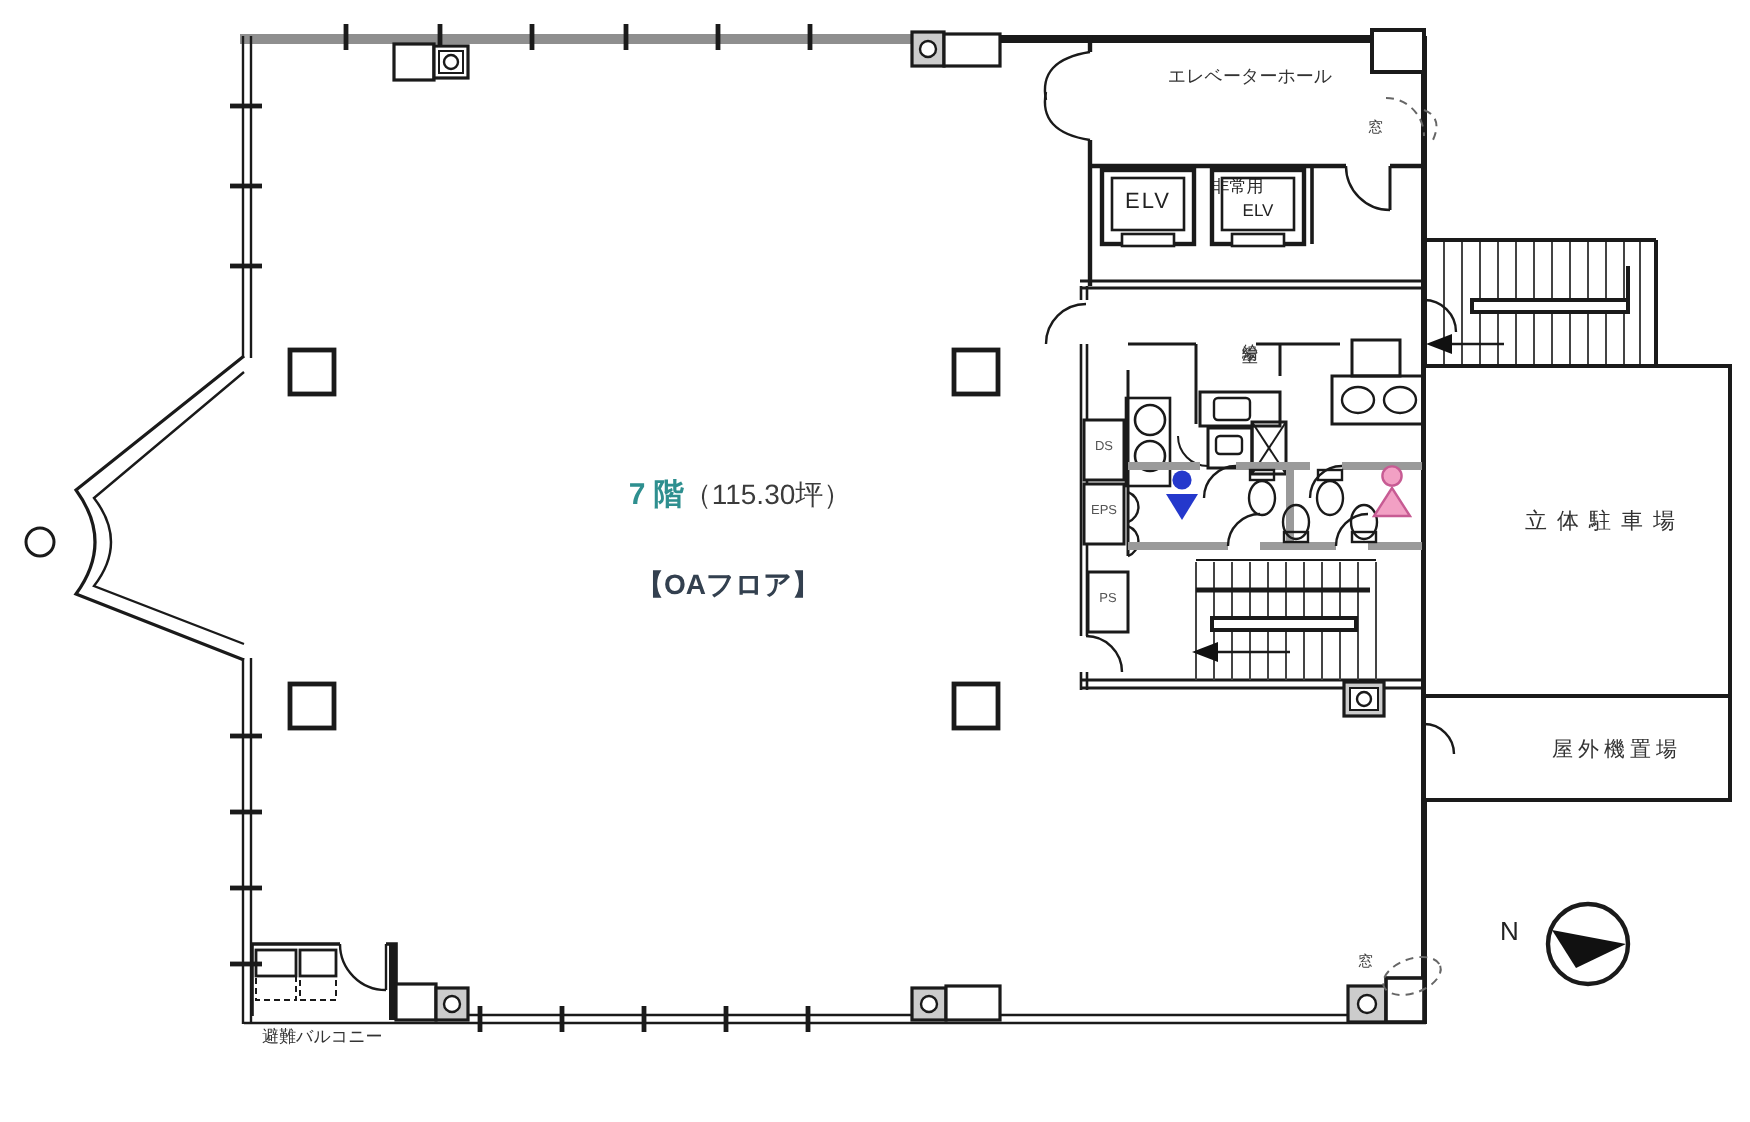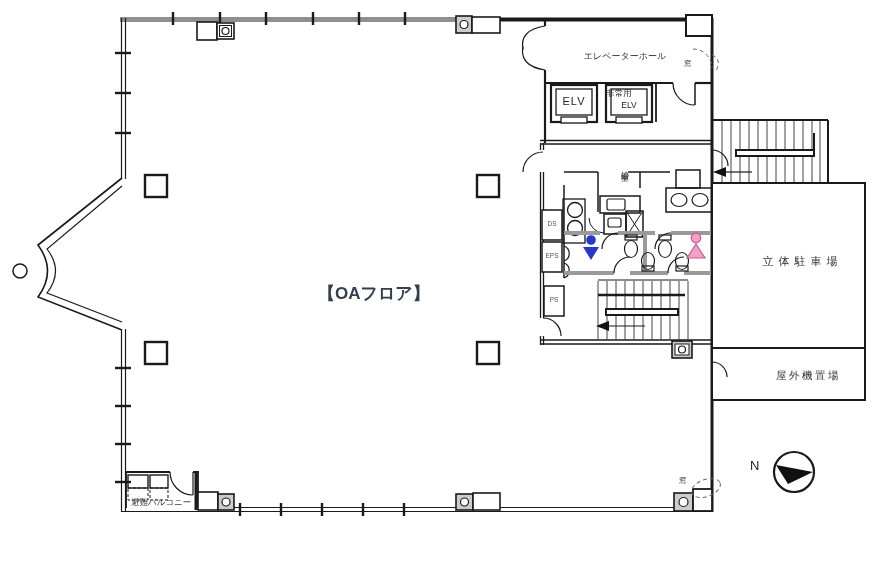--- a/index.html
+++ b/index.html
@@ -4,33 +4,33 @@
 <style>
   html,body{margin:0;padding:0;background:#fff;}
   #plan{position:relative;width:875px;height:561px;background:#ffffff;overflow:hidden;
         font-family:"Liberation Sans",sans-serif;}
   #plan svg{position:absolute;left:0;top:0;}
   .label{position:absolute;color:#3b3b3b;white-space:nowrap;line-height:1.15;}
   .c{text-align:center;}
   .title-wrap{left:290px;top:239px;width:160px;font-size:15px;}
   .title-floor{color:#2E8F8F;font-weight:bold;}
   .title-area{color:#3b3b3b;font-size:14px;}
-  .oa{left:318px;top:284px;width:80px;font-size:17px;font-weight:bold;color:#33404f;}
-  .hall{left:575px;top:51px;width:100px;font-size:9px;color:#333;}
+  .oa{left:318px;top:284px;width:80px;font-size:14px;font-weight:bold;color:#33404f;}
+  .hall{left:575px;top:33px;width:100px;font-size:9px;color:#333;}
   .elv{left:551px;top:95px;width:46px;font-size:11px;letter-spacing:1px;color:#222;}
   .emelv1{left:606px;top:89px;width:26px;font-size:8.5px;color:#222;}
   .emelv2{left:606px;top:101px;width:46px;font-size:8.5px;color:#222;}
   .kyuto{left:615px;top:165px;width:14px;height:44px;font-size:8px;color:#333;
          writing-mode:vertical-rl;letter-spacing:1px;}
   .ds{left:542px;top:220px;width:20px;font-size:6.5px;color:#555;}
   .eps{left:542px;top:252px;width:20px;font-size:6.5px;color:#555;}
   .ps{left:544px;top:296px;width:20px;font-size:6.5px;color:#555;}
   .parking{left:712px;top:255px;width:181px;font-size:11px;letter-spacing:5px;color:#333;}
   .outdoor{left:712px;top:369px;width:153px;font-size:10.5px;letter-spacing:2.5px;color:#333;margin-left:20px;}
-  .balcony{left:131px;top:498px;font-size:8.5px;color:#333;}
+  .balcony{left:131px;top:514px;font-size:8.5px;color:#333;}
   .mado-top{left:684px;top:60px;font-size:7.5px;color:#444;}
   .mado-bottom{left:679px;top:477px;font-size:7.5px;color:#444;}
   .north-n{left:750px;top:459px;font-size:13px;color:#222;}
 </style>
 </head>
 <body>
 
 <div id="plan">
 
 <svg width="875" height="561" viewBox="0 0 875 561" fill="none" stroke="#1a1a1a">
@@ -299,20 +299,23 @@
     <path d="M712,55 q10,4 4,16"></path>
     <ellipse cx="706" cy="488" rx="15" ry="8.5" transform="rotate(-20 706 488)"></ellipse>
   </g>
 
   <g>
     <circle cx="794" cy="472" r="20" stroke-width="2.2" fill="#fff"></circle>
     <polygon points="776,465 813,472 788,484" fill="#111" stroke="none"></polygon>
   </g>
 </svg>
 
+  <div class="label title-wrap c">
+    <span class="title-floor">7 階</span><span class="title-area">（115.30坪）</span>
+  </div>
   <div class="label oa c">【OAフロア】</div>
 
   <div class="label hall c">エレベーターホール</div>
   <div class="label elv c">ELV</div>
   <div class="label emelv1 c">非常用</div>
   <div class="label emelv2 c">ELV</div>
   <div class="label kyuto">給湯室</div>
 
   <div class="label ds c">DS</div>
   <div class="label eps c">EPS</div>

